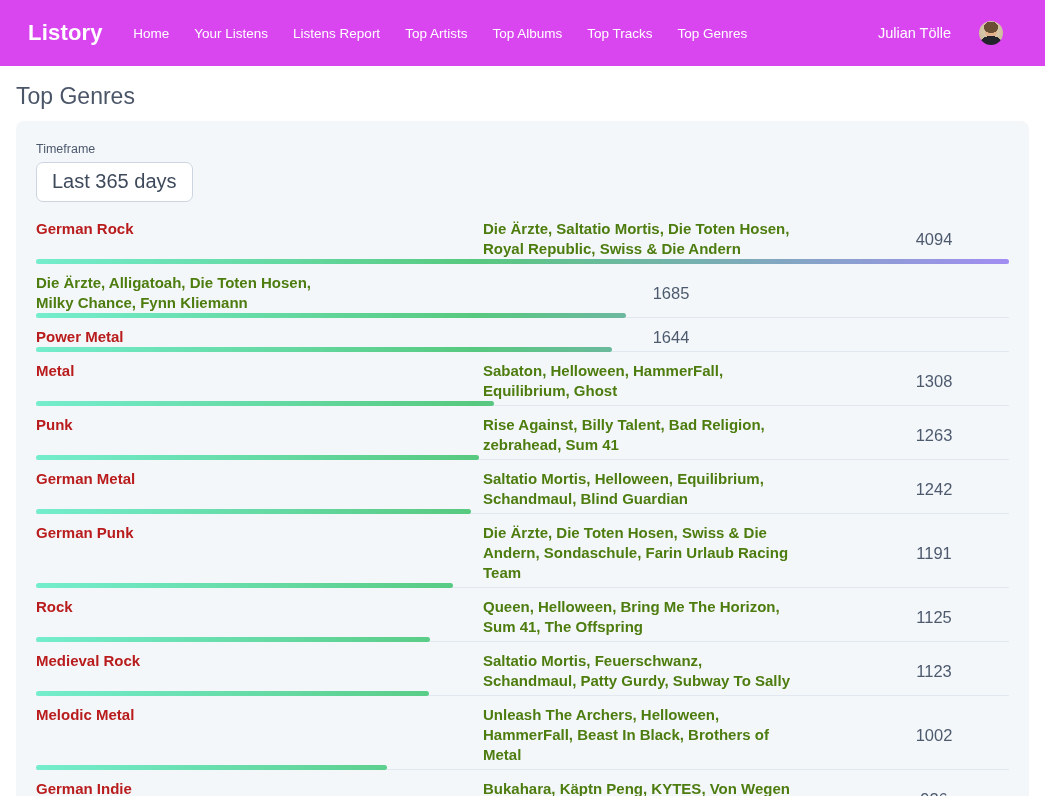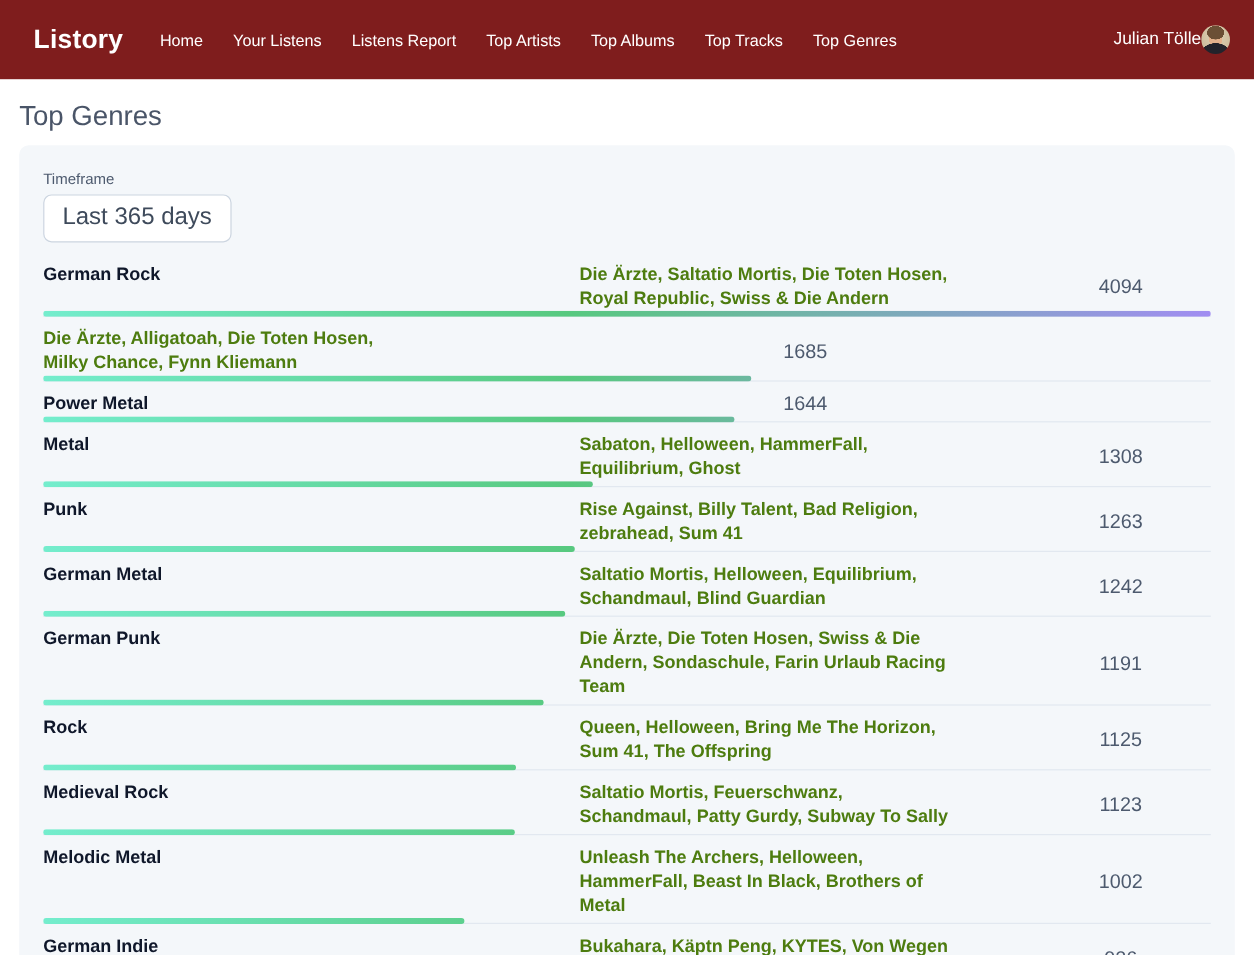--- a/index.html
+++ b/index.html
@@ -6,44 +6,44 @@
   html, body { width: 1045px; height: 796px; overflow: hidden; }
   body {
     font-family: "Liberation Sans", sans-serif;
     background: #ffffff;
     color: #3e4a5b;
   }
 
   
   .navbar {
     height: 66px;
-    background: #7f1d1d;
+    background: #d946ef;
     display: flex;
     align-items: center;
-    padding: 0 20px 0 28px;
+    padding: 0 42px 0 28px;
   }
   .logo {
     color: #ffffff;
     font-size: 22px;
     font-weight: 700;
     letter-spacing: .2px;
     margin-right: 18px;
     cursor: pointer;
   }
   .nav-links { display: flex; align-items: center; }
   .nav-link {
     color: #ffffff;
     font-size: 13.5px;
     text-decoration: none;
     padding: 6px 12.5px;
     white-space: nowrap;
     cursor: pointer;
   }
   .nav-spacer { flex: 1; }
-  .user-area { display: flex; align-items: center; gap: 0; cursor: pointer; }
+  .user-area { display: flex; align-items: center; gap: 28px; cursor: pointer; }
   .user-name { color: #ffffff; font-size: 14.5px; }
   .avatar {
     width: 24px; height: 24px; border-radius: 50%;
     background:
       radial-gradient(ellipse 46% 30% at 50% 92%, #23232b 97%, rgba(0,0,0,0)) ,
       radial-gradient(ellipse 30% 24% at 50% 26%, #6b4f35 97%, rgba(0,0,0,0)) ,
       radial-gradient(ellipse 24% 30% at 50% 46%, #e3b18c 97%, rgba(0,0,0,0)) ,
       radial-gradient(circle at 50% 40%, #ded2b6 0%, #c7b493 100%);
   }
 
@@ -77,21 +77,21 @@
   .rows { margin-top: 8px; }
   .genre-row { padding-top: 9px; }
   .row-content {
     display: grid;
     grid-template-columns: 447px 1fr 150px;
     align-items: start;
   }
   .genre-name {
     font-size: 15px;
     font-weight: 700;
-    color: #0f172a;
+    color: #b91c1c;
     line-height: 20px;
   }
   .genre-artists {
     font-size: 15px;
     color: #4d7c0f;
     line-height: 20px;
     max-width: 310px;
     font-weight: bold;
   }
   .genre-count {

